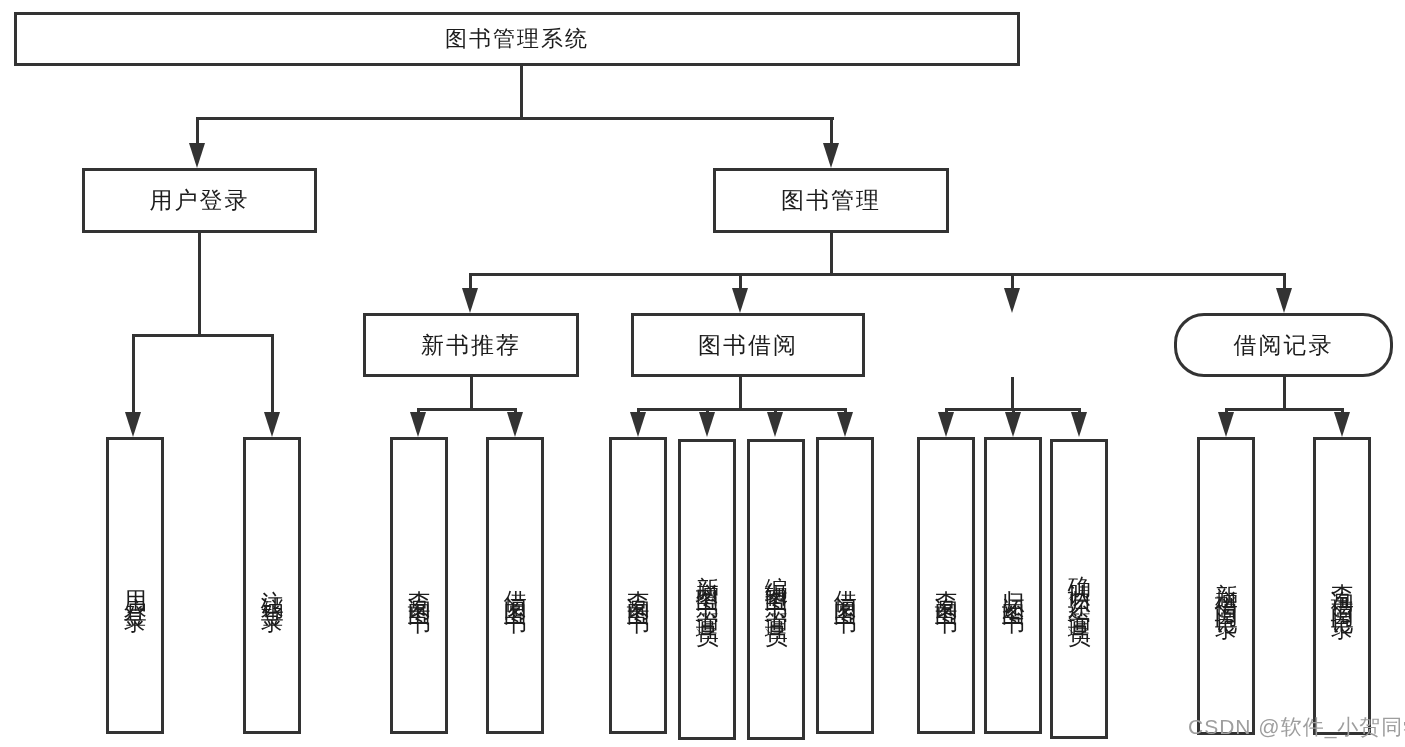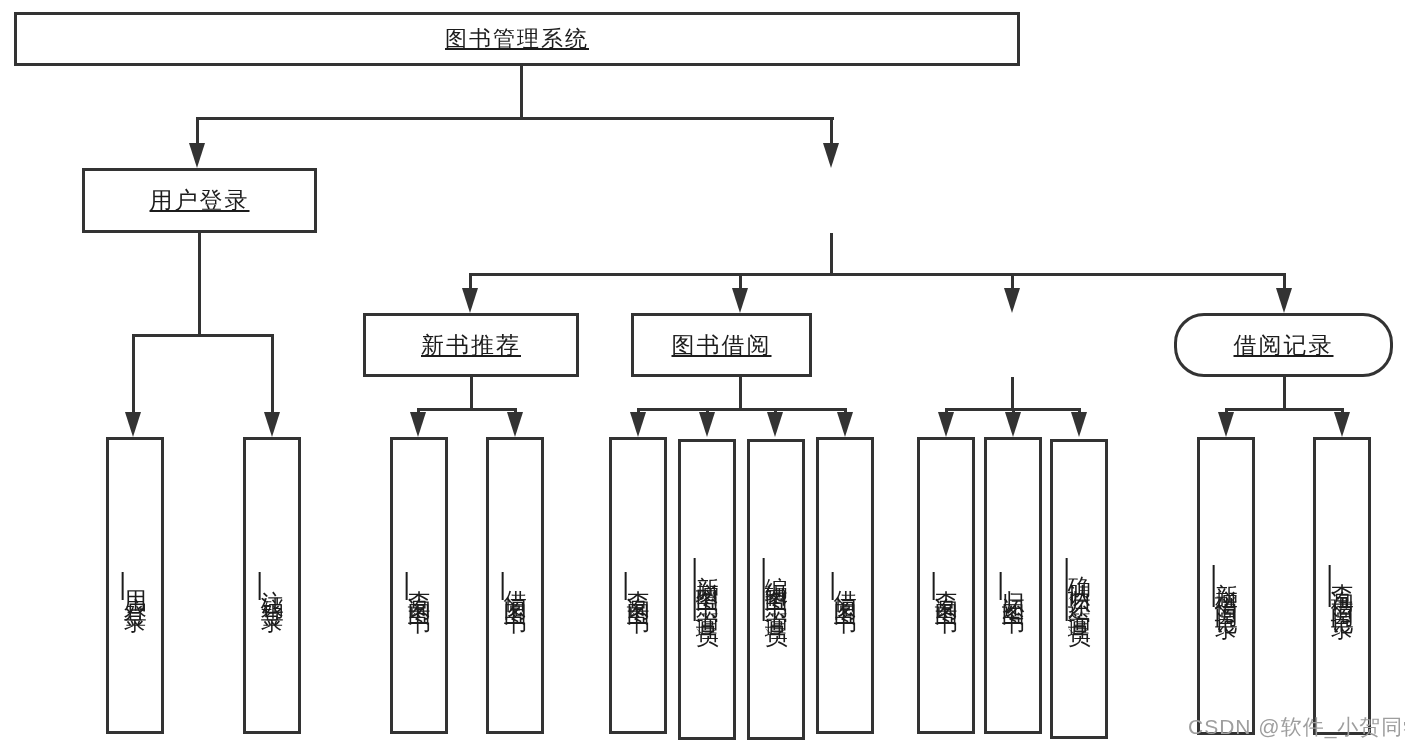--- a/index.html
+++ b/index.html
@@ -13,21 +13,20 @@
   }
   .node {
     position: absolute;
     box-sizing: border-box;
     border: 3px solid #333333;
     background: #ffffff;
     display: flex;
     align-items: center;
     justify-content: center;
     color: #1c1c1c;
-    text-decoration: underline;
   }
   .h-node span {
     font-size: 23px;
     letter-spacing: 2px;
     white-space: nowrap;
   }
   .root-node span { font-size: 22px; letter-spacing: 2px; }
   .leaf span {
     writing-mode: vertical-rl;
     text-orientation: mixed;
@@ -69,20 +68,23 @@
   <div class="line" style="left:520px; top:66px; width:3px; height:53px;"></div>
   <div class="line" style="left:196px; top:117px; width:638px; height:3px;"></div>
   <div class="line" style="left:196px; top:117px; width:3px; height:30px;"></div>
   <div class="arrow" style="left:189px; top:143px;"></div>
   <div class="line" style="left:830px; top:117px; width:3px; height:30px;"></div>
   <div class="arrow" style="left:823px; top:143px;"></div>
 
   <div class="node h-node" style="left:82px; top:168px; width:235px; height:65px;">
     <span>用户登录</span>
   </div>
+  <div class="node h-node" style="left:713px; top:168px; width:236px; height:65px;">
+    <span>图书管理</span>
+  </div>
 
   <div class="line" style="left:198px; top:233px; width:3px; height:104px;"></div>
   <div class="line" style="left:132px; top:334px; width:142px; height:3px;"></div>
   <div class="line" style="left:132px; top:334px; width:3px; height:82px;"></div>
   <div class="arrow" style="left:125px; top:412px;"></div>
   <div class="line" style="left:271px; top:334px; width:3px; height:82px;"></div>
   <div class="arrow" style="left:264px; top:412px;"></div>
 
   <div class="line" style="left:830px; top:233px; width:3px; height:42px;"></div>
   <div class="line" style="left:469px; top:273px; width:817px; height:3px;"></div>
@@ -91,21 +93,21 @@
   <div class="line" style="left:739px; top:273px; width:3px; height:18px;"></div>
   <div class="arrow" style="left:732px; top:288px;"></div>
   <div class="line" style="left:1011px; top:273px; width:3px; height:18px;"></div>
   <div class="arrow" style="left:1004px; top:288px;"></div>
   <div class="line" style="left:1283px; top:273px; width:3px; height:18px;"></div>
   <div class="arrow" style="left:1276px; top:288px;"></div>
 
   <div class="node h-node" style="left:363px; top:313px; width:216px; height:64px;text-align:right;">
     <span>新书推荐</span>
   </div>
-  <div class="node h-node" style="left:631px; top:313px; width:181px; height:64px;">
+  <div class="node h-node" style="left:631px; top:313px; width:234px; height:64px;">
     <span>图书借阅</span>
   </div>
   <div class="node h-node" style="left:1174px; top:313px; width:219px; height:64px;border-radius:30px;">
     <span>借阅记录</span>
   </div>
 
   <div class="line" style="left:470px; top:377px; width:3px; height:33px;"></div>
   <div class="line" style="left:417px; top:408px; width:100px; height:3px;"></div>
   <div class="line" style="left:417px; top:408px; width:3px; height:8px;"></div>
   <div class="arrow" style="left:410px; top:412px;"></div>

